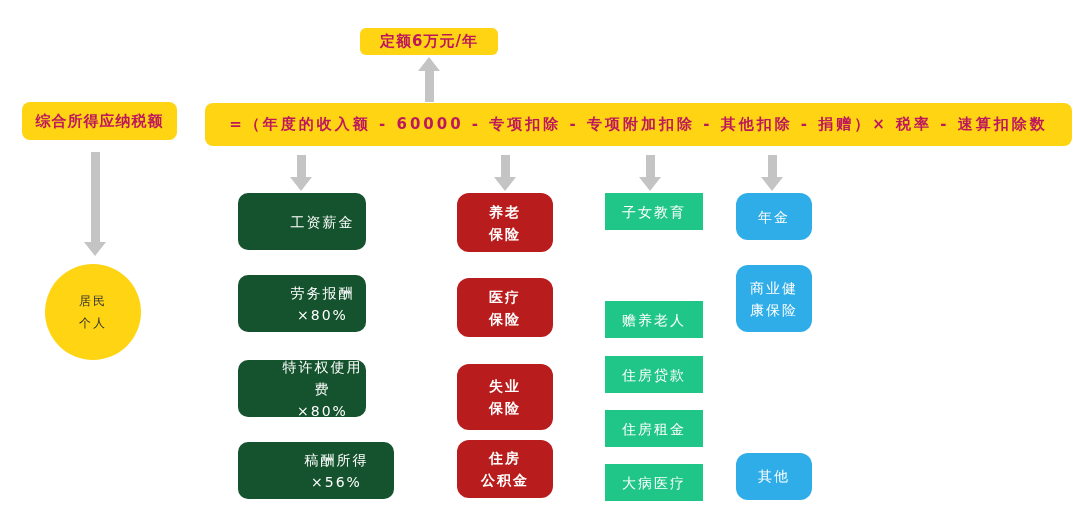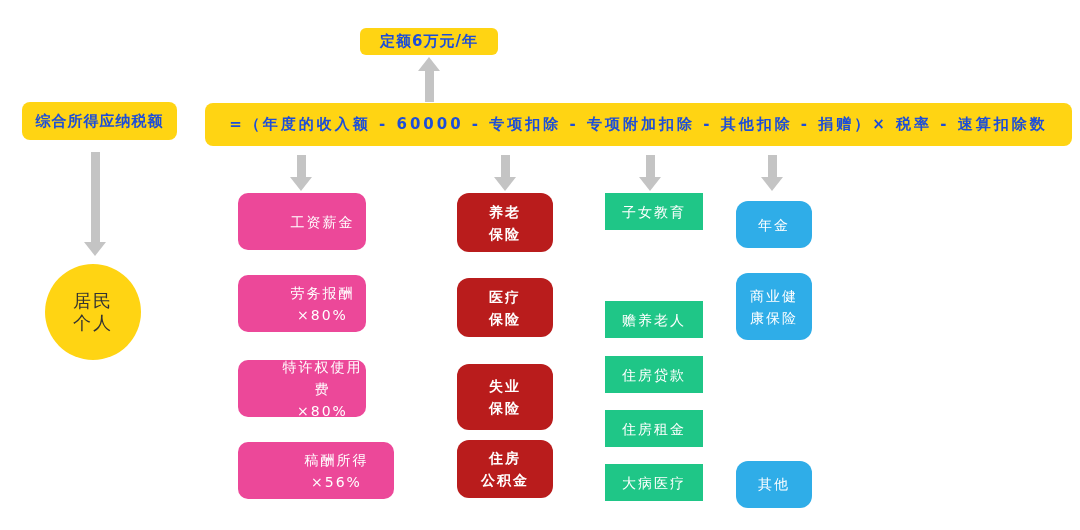--- a/index.html
+++ b/index.html
@@ -5,53 +5,53 @@
   * { margin:0; padding:0; box-sizing:border-box; }
   html,body { background:#ffffff; }
   body { font-family:"DejaVu Sans","Liberation Sans",sans-serif; }
   .canvas {
     position:relative; width:1080px; height:530px; background:#ffffff;
     overflow:hidden; margin:0 auto;
   }
   
   .ybox {
     position:absolute; display:flex; align-items:center; justify-content:center;
-    background:#FFD413; color:#1d4ed8; font-weight:bold; text-align:center;
+    background:#FFD413; color:#be185d; font-weight:bold; text-align:center;
     border-radius:6px; letter-spacing:1px;
   }
   .quota-box   { left:360px; top:28px;  width:138px; height:27px; font-size:15px; }
   .tax-box     { left:22px;  top:102px; width:155px; height:38px; font-size:15px; border-radius:8px; }
   .formula-bar { left:205px; top:103px; width:867px; height:43px; font-size:15px;
                  letter-spacing:3px; border-radius:8px; white-space:nowrap; }
   .circle {
     position:absolute; left:45px; top:264px; width:96px; height:96px;
     background:#FFD413; border-radius:50%;
     display:flex; align-items:center; justify-content:center; text-align:center;
-    color:#333333; font-size:18px; line-height:22px; letter-spacing:2px;
+    color:#333333; font-size:12px; line-height:22px; letter-spacing:2px;
     white-space:pre-line;
   }
   
   .arrow { position:absolute; display:flex; flex-direction:column; align-items:center; }
   .arrow .stem { width:9px; background:#C4C4C4; flex:1; }
   .arrow .head-down { width:0; height:0;
     border-left:11px solid transparent; border-right:11px solid transparent;
     border-top:14px solid #C4C4C4; }
   .arrow .head-up { width:0; height:0;
     border-left:11px solid transparent; border-right:11px solid transparent;
     border-bottom:14px solid #C4C4C4; }
   
   .fbox {
     position:absolute; display:flex; align-items:center; justify-content:center;
     text-align:center; color:#ffffff; font-size:14px; line-height:22px;
     letter-spacing:2px; white-space:pre-line; border-radius:10px;
   }
-  .c-blue   { background:#ec4899;padding-left:41px; }
+  .c-blue   { background:#14532d;padding-left:41px; }
   .c-orange { background:#b91c1c; border-radius:12px;font-weight:bold; }
   .c-green  { background:#1FC687; border-radius:0; }
-  .c-cyan   { background:#2FADE8; border-radius:12px;margin-top:8px; }
+  .c-cyan   { background:#2FADE8; border-radius:12px; }
 </style>
 </head>
 <body>
 
 <div class="canvas">
 
   <div class="ybox quota-box">定额6万元/年</div>
   <div class="arrow" style="left:418px; top:57px; width:22px; height:45px;">
     <div class="head-up"></div>
     <div class="stem"></div>

